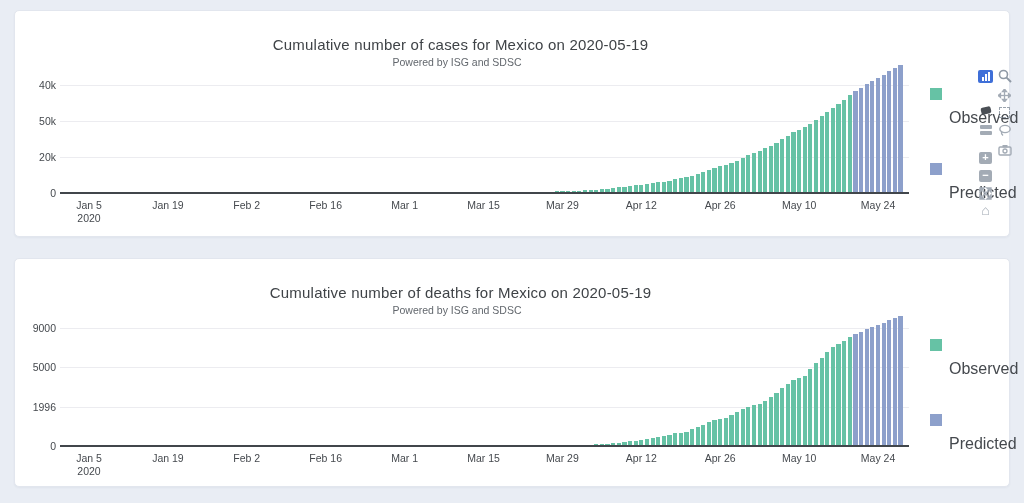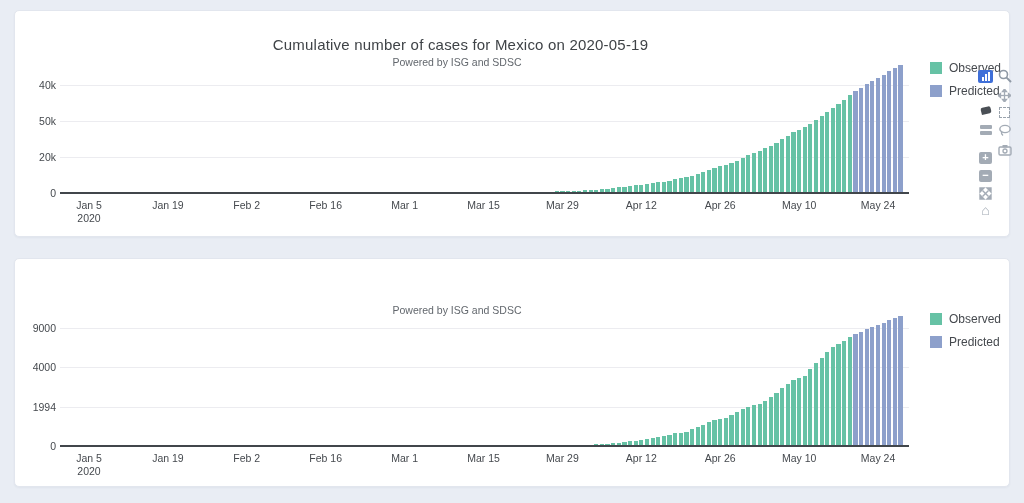--- a/index.html
+++ b/index.html
@@ -33,21 +33,21 @@
   }
   .x-tick-label{
     position:absolute;text-align:center;font-size:10.5px;color:#45494e;line-height:13px;
   }
   .bar{position:absolute;}
   .legend{position:absolute;width:84px;}
   #card-cases .legend{left:915px;top:50px;}
   #card-deaths .legend{left:915px;top:53px;}
   .legend-item{display:flex;align-items:center;margin-bottom:9px;cursor:pointer;}
   .legend-swatch{width:12px;height:12px;margin-right:7px;flex:none;}
-  .legend-label{font-size:12px;color:#45494e;}
+  .legend-label{font-size:16px;color:#45494e;margin-top:48px;}
   
   .modebar{position:absolute;left:961px;top:28px;width:40px;height:150px;}
   .mb{position:absolute;width:15px;height:14px;display:flex;align-items:center;justify-content:center;cursor:pointer;}
   .mb svg{display:block;}
   .colL{left:2px;} .colR{left:21px;}
   .mb-logo{background:#3f6fd8;border-radius:2px;width:15px;height:13px;display:flex;align-items:flex-end;justify-content:center;gap:1px;padding-bottom:2px;box-sizing:border-box;}
   .mb-logo i{display:block;width:2px;background:#fff;}
   .mb-box{width:11px;height:11px;border:1px dashed #9aa3ad;box-sizing:border-box;}
   .mb-compare i{display:block;width:12px;height:4px;background:#a3abb5;border-radius:1px;margin:1px 0;}
   .mb-sq{width:13px;height:12px;background:#a3abb5;border-radius:2px;color:#fff;
@@ -260,27 +260,28 @@
       <svg width="14" height="12" viewBox="0 0 14 12">
           <rect x="1" y="3" width="12" height="8" rx="1.2" fill="none" stroke="#a3abb5" stroke-width="1.4"></rect>
           <rect x="4.5" y="1" width="5" height="2.4" fill="#a3abb5"></rect>
           <circle cx="7" cy="7" r="2" fill="none" stroke="#a3abb5" stroke-width="1.3"></circle>
         </svg>
     </div>
   </div>
 </section>
 
 <section class="card" id="card-deaths">
+  <div class="chart-title">Cumulative number of deaths for Mexico on 2020-05-19</div>
   <div class="chart-subtitle">Powered by ISG and SDSC</div>
   <div class="plot-area">
       <div class="y-tick-label" style="left: 0px; top: 180px; width: 41px;">0</div>
       <div class="gridline" style="left: 45px; top: 147.656px; width: 849px;"></div>
-      <div class="y-tick-label" style="left: 0px; top: 140.656px; width: 41px;">1994</div>
+      <div class="y-tick-label" style="left: 0px; top: 140.656px; width: 41px;">1996</div>
       <div class="gridline" style="left: 45px; top: 108.311px; width: 849px;"></div>
-      <div class="y-tick-label" style="left: 0px; top: 101.311px; width: 41px;">4000</div>
+      <div class="y-tick-label" style="left: 0px; top: 101.311px; width: 41px;">5000</div>
       <div class="gridline" style="left: 45px; top: 68.9672px; width: 849px;"></div>
       <div class="y-tick-label" style="left: 0px; top: 61.9672px; width: 41px;">9000</div>
       <div class="bar" style="left: 505.872px; top: 186.941px; width: 4.2px; height: 0.0590163px; background: rgb(102, 194, 165);"></div>
       <div class="bar" style="left: 511.508px; top: 186.921px; width: 4.2px; height: 0.0786885px; background: rgb(102, 194, 165);"></div>
       <div class="bar" style="left: 517.144px; top: 186.902px; width: 4.2px; height: 0.0983606px; background: rgb(102, 194, 165);"></div>
       <div class="bar" style="left: 522.78px; top: 186.882px; width: 4.2px; height: 0.118033px; background: rgb(102, 194, 165);"></div>
       <div class="bar" style="left: 528.416px; top: 186.843px; width: 4.2px; height: 0.157377px; background: rgb(102, 194, 165);"></div>
       <div class="bar" style="left: 534.052px; top: 186.764px; width: 4.2px; height: 0.236066px; background: rgb(102, 194, 165);"></div>
       <div class="bar" style="left: 539.688px; top: 186.685px; width: 4.2px; height: 0.314754px; background: rgb(102, 194, 165);"></div>
       <div class="bar" style="left: 545.324px; top: 186.607px; width: 4.2px; height: 0.393443px; background: rgb(102, 194, 165);"></div>

